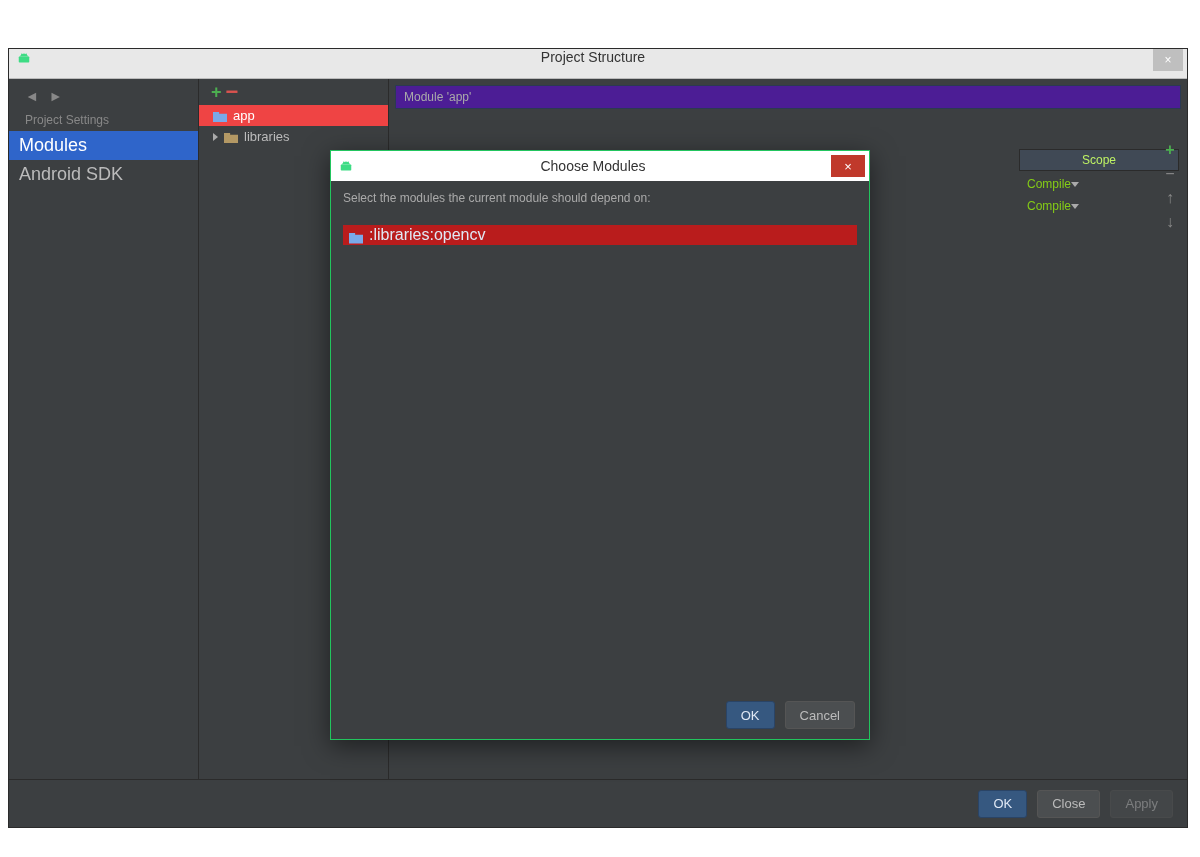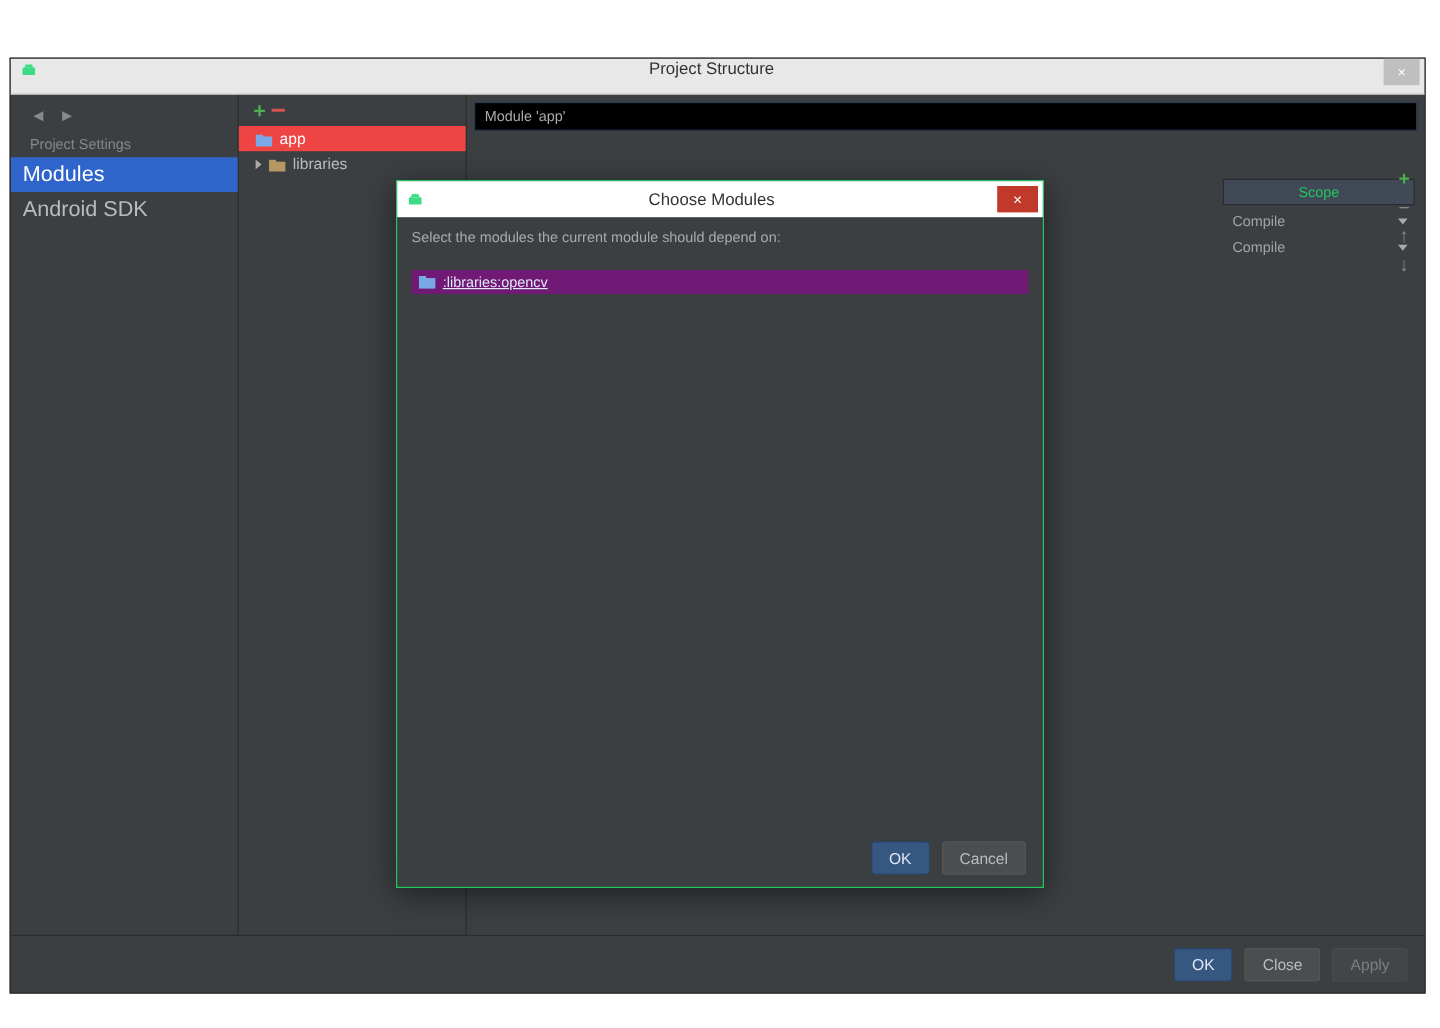--- a/index.html
+++ b/index.html
@@ -23,25 +23,25 @@
     .modules-panel { width: 190px; background: #3c3f41; border-right: 1px solid #2b2b2b; }
     .modules-toolbar { height: 26px; display: flex; align-items: center; justify-content: flex-start; gap: 4px; padding-left: 12px; }
     .plus { color: #4caf50; font-size: 18px; font-weight: bold; }
     .minus { color: #d9534f; font-size: 22px; font-weight: bold; }
     .module-item { display: flex; align-items: center; gap: 6px; padding: 3px 14px; color: #bbb; font-size: 13px; cursor: pointer; }
     .module-item.selected { background: #ef4444; color: #fff; }
     .folder-icon { width: 14px; height: 11px; display: inline-block; }
     .triangle { width: 0; height: 0; border-top: 4px solid transparent; border-bottom: 4px solid transparent; border-left: 5px solid #aaa; display: inline-block; }
 
     .main-panel { flex: 1; background: #3c3f41; position: relative; }
-    .breadcrumb-bar { margin: 6px 6px 0 6px; height: 24px; background: #000000; border: 1px solid #2b3a52; color: #aaa; font-size: 12px; display: flex; align-items: center; padding-left: 8px; }
+    .breadcrumb-bar { margin: 6px 6px 0 6px; height: 24px; background: #4c1d95; border: 1px solid #2b3a52; color: #aaa; font-size: 12px; display: flex; align-items: center; padding-left: 8px; }
 
     .right-rail { position: absolute; right: 8px; top: 70px; width: 160px; }
-    .scope-header { background: #404955; height: 22px; color: #22c55e; font-size: 12px; display: flex; align-items: center; justify-content: center; border: 1px solid #2b2b2b; margin-bottom: 2px; }
-    .scope-cell { height: 22px; color: #a3a3a3; font-size: 12px; display: flex; align-items: center; padding-left: 8px; justify-content: space-between; padding-right: 6px; }
+    .scope-header { background: #404955; height: 22px; color: #bef264; font-size: 12px; display: flex; align-items: center; justify-content: center; border: 1px solid #2b2b2b; margin-bottom: 2px; }
+    .scope-cell { height: 22px; color: #84cc16; font-size: 12px; display: flex; align-items: center; padding-left: 8px; padding-right: 6px; }
     .tri-down { width: 0; height: 0; border-left: 4px solid transparent; border-right: 4px solid transparent; border-top: 5px solid #aaa; }
 
     .action-btns { position: absolute; right: 6px; top: 62px; display: flex; flex-direction: column; gap: 6px; align-items: center; width: 22px; }
     .action-btns span { color: #888; font-size: 16px; cursor: pointer; }
     .action-btns .plus-s { color: #4caf50; font-weight: bold; }
 
     .bottom-bar { height: 48px; display: flex; align-items: center; justify-content: flex-end; gap: 10px; padding-right: 14px; border-top: 1px solid #2b2b2b; }
     .btn { height: 28px; padding: 0 14px; border-radius: 3px; font-size: 13px; display: flex; align-items: center; justify-content: center; cursor: pointer; border: 1px solid #555; background: #4b4e50; color: #bbb; }
     .btn.primary { background: #365880; border: 1px solid #2a4466; color: #e0e8f4; }
     .btn.disabled { opacity: 0.5; cursor: default; }
@@ -49,21 +49,21 @@
     
     .modal { position: absolute; left: 330px; top: 150px; width: 540px; height: 590px; background: #3c3f41; border: 1px solid #22c55e; box-shadow: 0 6px 24px rgba(0,0,0,.5); display: flex; flex-direction: column; }
     .modal-titlebar { height: 30px; background: #fff; display: flex; align-items: center; position: relative; }
     .modal-titlebar .android-icon { width: 18px; height: 18px; margin-left: 6px; }
     .modal-titlebar .title { flex: 1; text-align: center; color: #333; font-size: 14px; }
     .modal-titlebar .close-btn { width: 34px; height: 22px; background: #c0392b; color: #fff; display: flex; align-items: center; justify-content: center; font-size: 13px; margin-right: 4px; cursor: pointer; }
 
     .modal-body { flex: 1; padding: 10px 12px 0 12px; display: flex; flex-direction: column; }
     .modal-instruction { color: #aaa; font-size: 12px; margin-bottom: 20px; }
     .module-list { flex: 1; background: #3c3f41; border: none; }
-    .module-list-item { background: #701a75; height: 20px; display: flex; align-items: center; gap: 6px; padding-left: 6px; color: #e0e8f4; font-size: 12px; cursor: pointer; text-decoration: underline; }
+    .module-list-item { background: #b91c1c; height: 20px; display: flex; align-items: center; gap: 6px; padding-left: 6px; color: #e0e8f4; font-size: 16px; cursor: pointer; }
     .module-list-item .folder-icon svg rect { fill: #7aa9e8; }
 
     .modal-footer { height: 48px; display: flex; align-items: center; justify-content: flex-end; gap: 10px; padding-right: 14px; }
 
     
     .android-icon svg { width: 100%; height: 100%; }
   </style>
 </head>
 <body>
 

